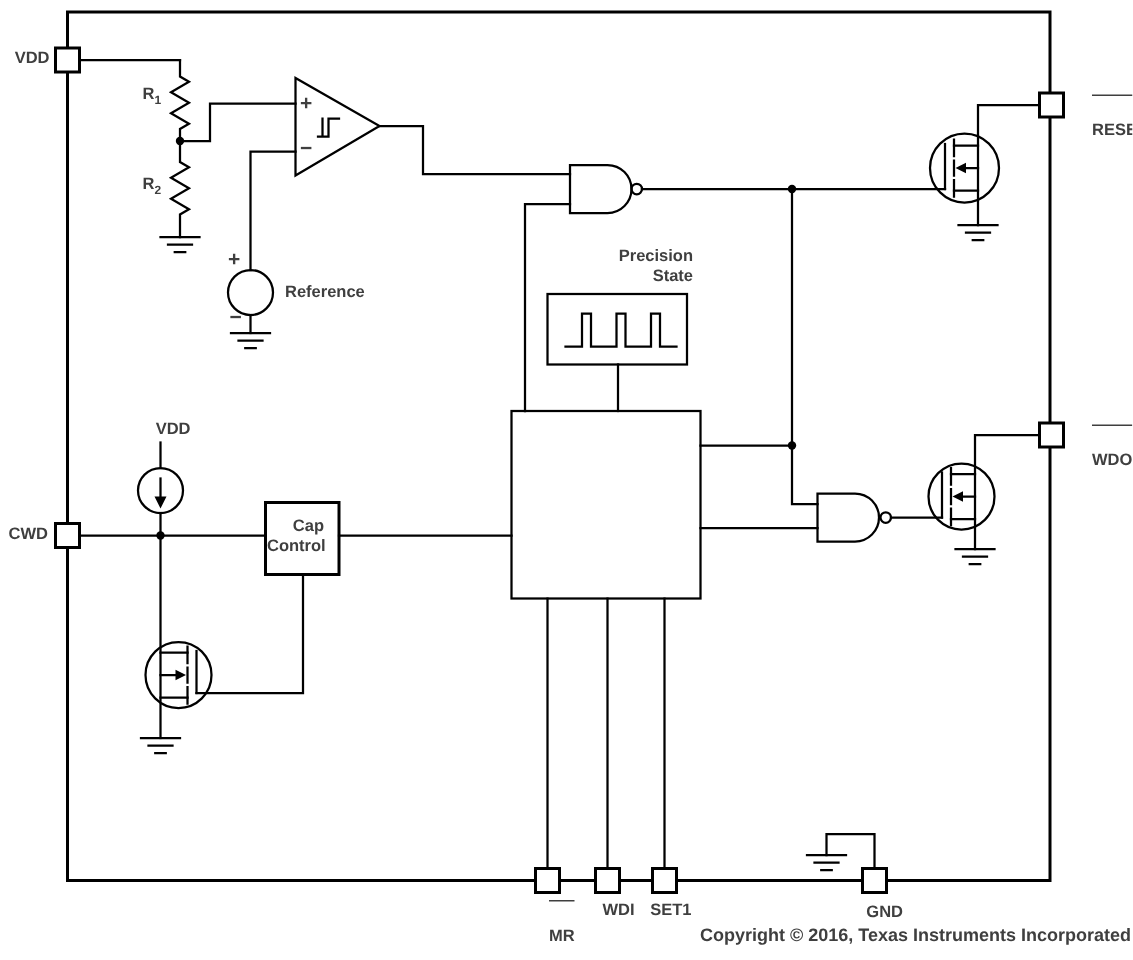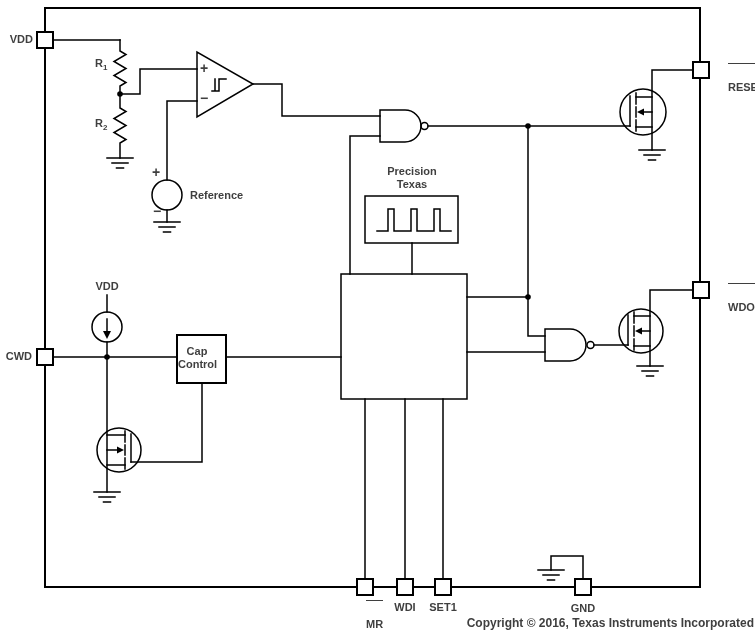--- a/index.html
+++ b/index.html
@@ -5,21 +5,21 @@
   :root { --line:#000000; --text:#3f3f3f; --bg:#ffffff; }
   html,body{margin:0;padding:0;background:var(--bg);}
   .canvas{position:relative;width:755px;height:640px;background:var(--bg);
           font-family:"Liberation Sans",sans-serif;overflow:hidden;font-weight:bold;}
   .canvas svg{position:absolute;left:0;top:0;}
   .st{stroke:var(--line);stroke-width:1.5;fill:none;stroke-linecap:square;}
   .sw2{stroke-width:2;}
   .fillb{fill:var(--line);stroke:none;}
   .pin{fill:#fff;stroke:var(--line);stroke-width:2;}
   .label{position:absolute;color:var(--text);font-size:11px;line-height:13px;white-space:nowrap;}
-  .center{text-align:center;}
+  .center{text-align:right;}
   .right{text-align:right;}
   .ov{display:inline-block;border-top:1px solid currentColor;line-height:12px;padding-top:17px;margin-left:16px;}
   .sign{font-size:14px;line-height:14px;}
   .label sub{font-size:8px;}
   .copyright{font-size:12px;}
 </style>
 </head>
 <body>
 
 <div class="canvas">
@@ -158,21 +158,21 @@
 
   <div class="label sign" style="left:200px;top:61px">+</div>
   <div class="label sign" style="left:200px;top:91px">−</div>
 
   <div class="label sign" style="left:152px;top:165px">+</div>
   <div class="label sign" style="left:153px;top:204px">−</div>
   <div class="label" style="left:190px;top:189px">Reference</div>
 
   <div class="label center" style="left:362px;top:165px;width:100px">
     <div>Precision</div>
-    <div>Texas</div>
+    <div>State</div>
   </div>
 
 
   <div class="label center" style="left:178px;top:345px;width:38px">
     <div>Cap</div>
     <div>Control</div>
   </div>
 
   <div class="label center" style="left:87px;top:280px;width:40px">VDD</div>
 

